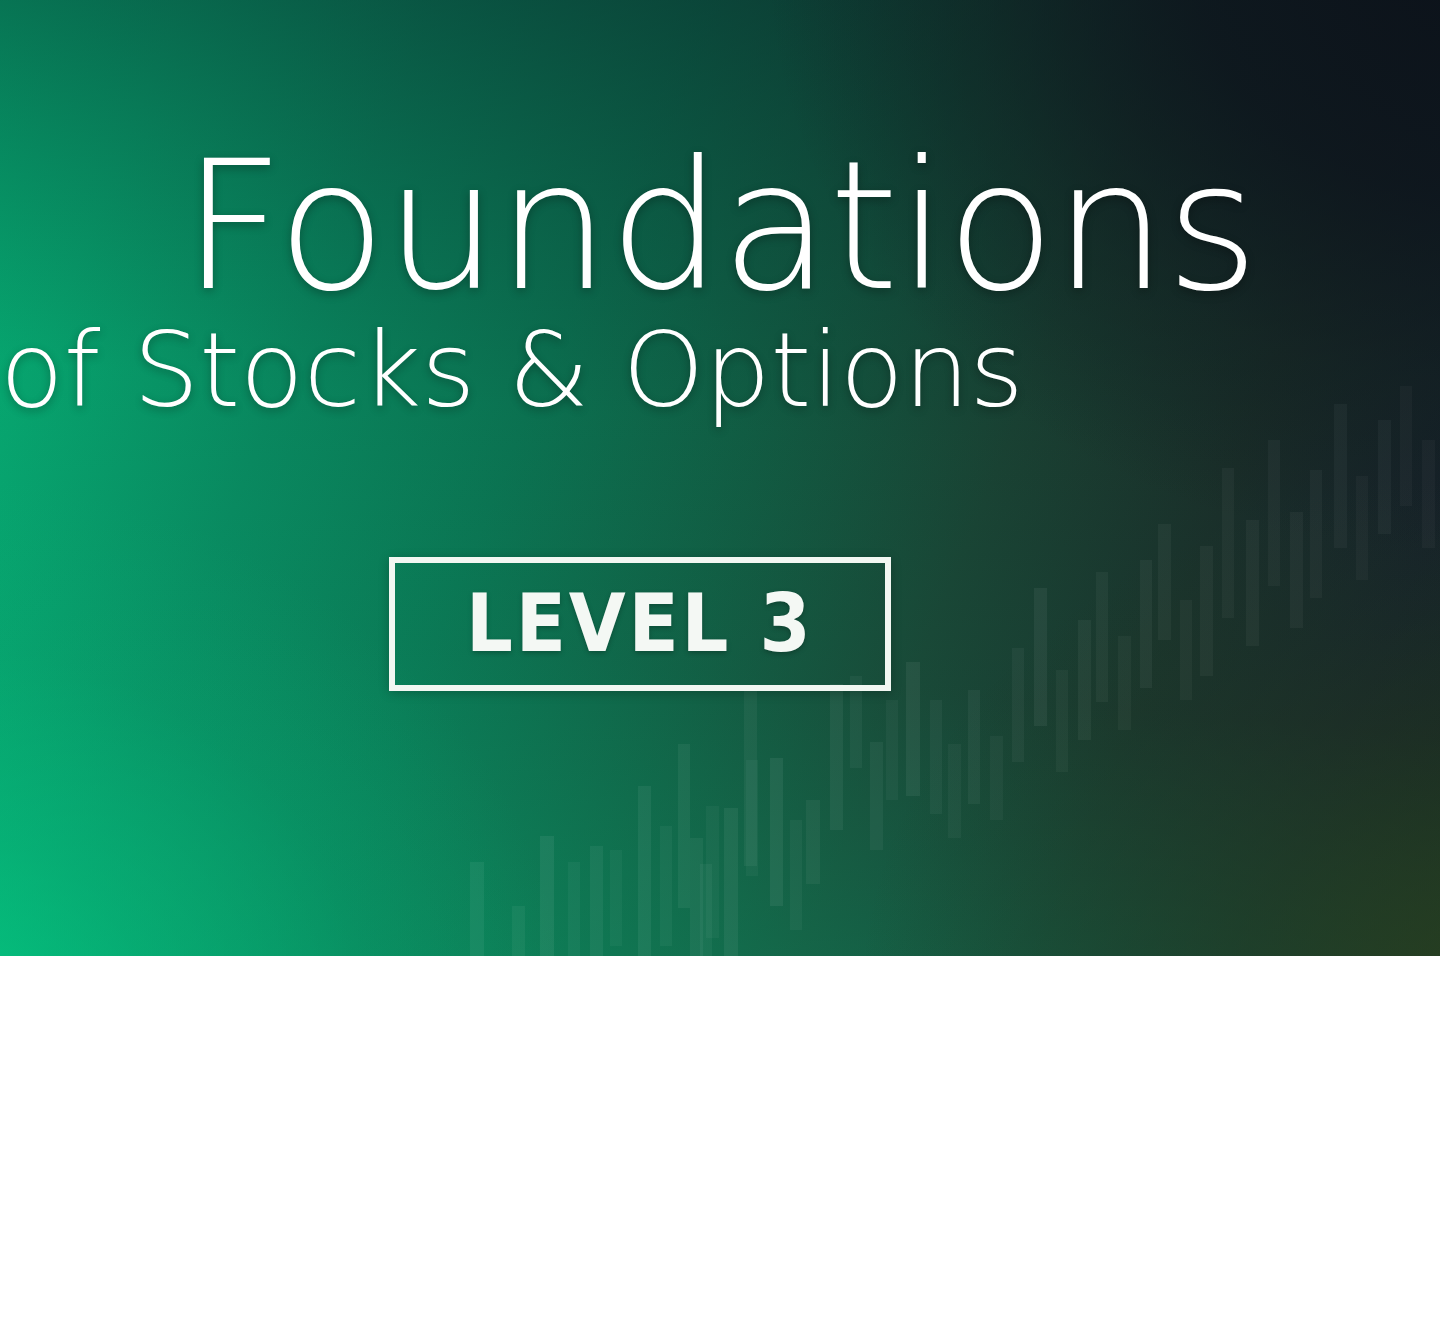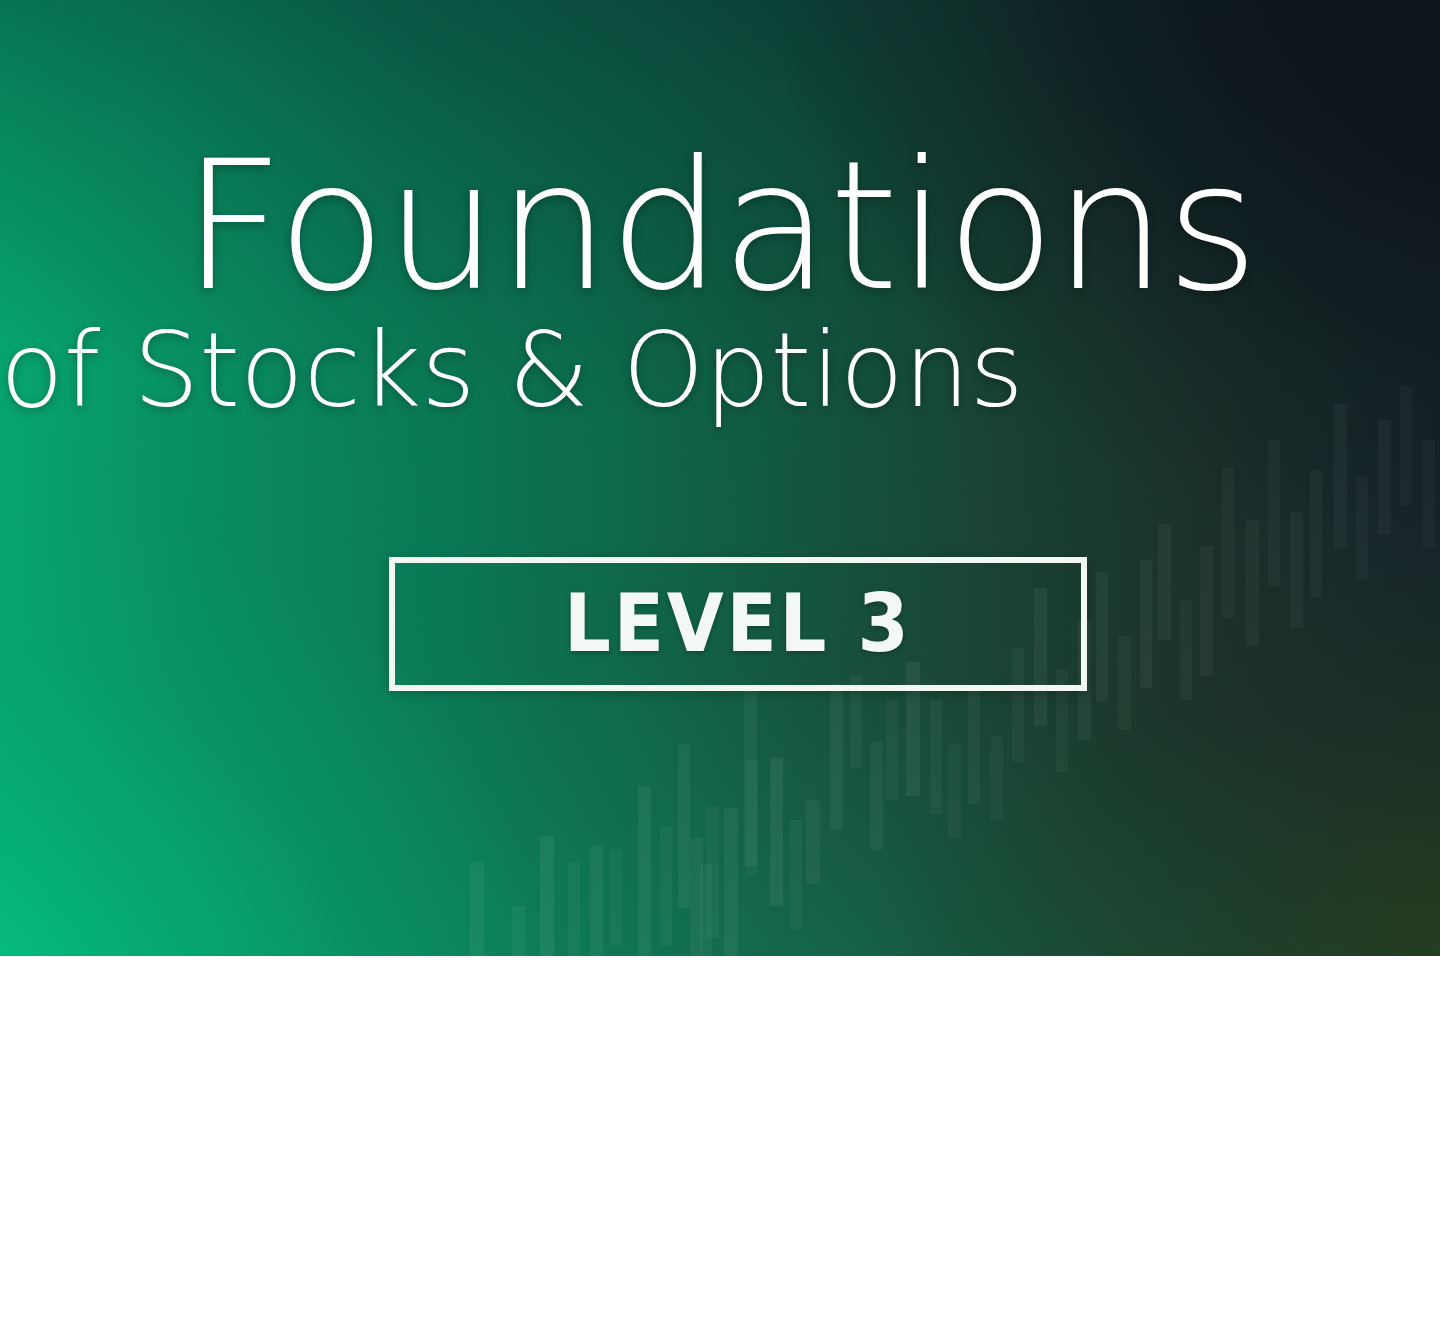--- a/index.html
+++ b/index.html
@@ -123,21 +123,21 @@
     letter-spacing:0px;
     color:#ffffff;
     text-shadow:0 3px 9px rgba(0,0,0,0.30);
     white-space:nowrap;
   }
 
   
   .level-badge {
     position:absolute;
     left:389px; top:557px;
-    width:698px; height:134px;
+    width:502px; height:134px;
     border:6px solid #f2f7f2;
     background:transparent;
     display:flex;
     align-items:center;
     justify-content:center;
     box-shadow:0 2px 10px rgba(0,0,0,0.22);
   }
   .level-badge-label {
     font-family:"DejaVu Sans", sans-serif;
     font-weight:700;

